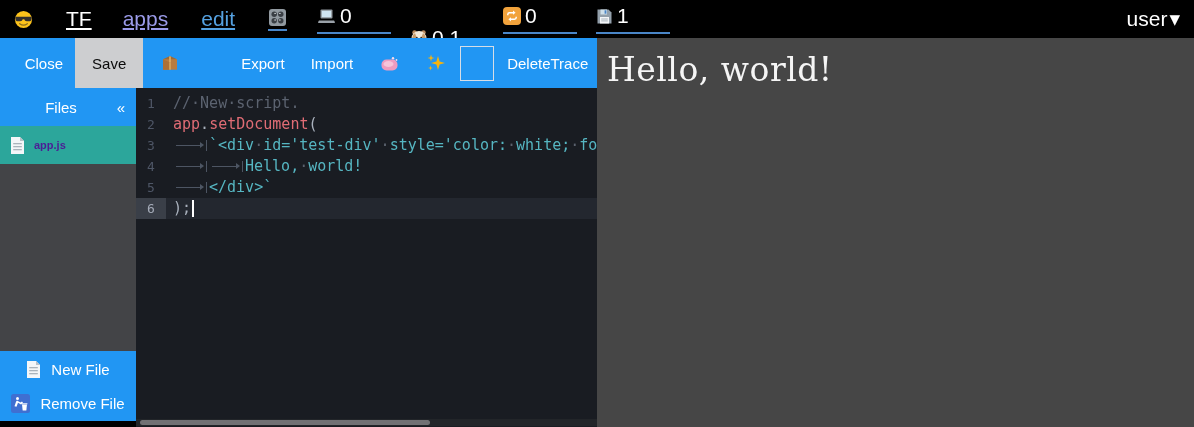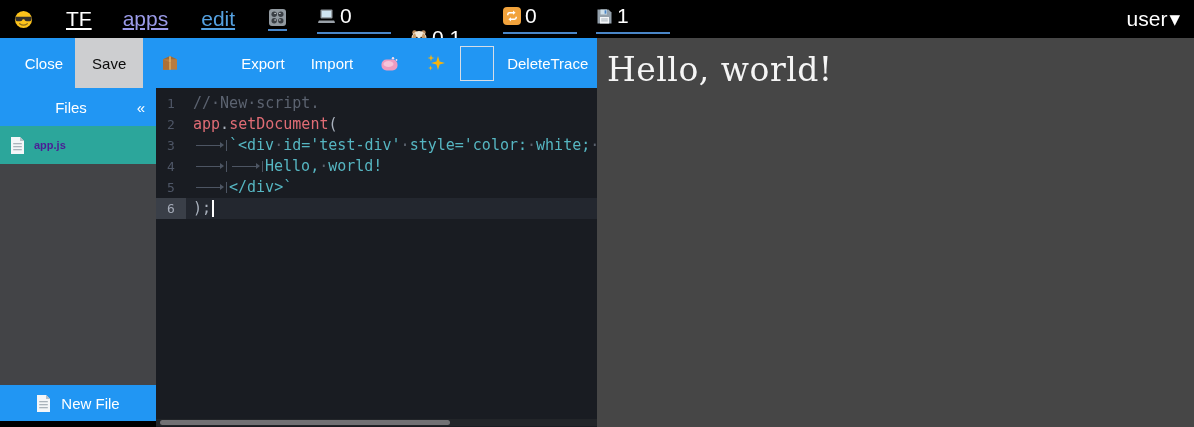--- a/index.html
+++ b/index.html
@@ -38,21 +38,21 @@
   .tb-import { margin-left:26px; }
   .tb-soap { margin-left:27px; display:flex; }
   .tb-spark { margin-left:25px; display:flex; }
   .tb-box { margin-left:14px; width:34px; height:35px; border:1px solid #d6dde6; background:transparent; cursor:pointer; }
   .tb-delete { margin-left:13px; }
   .tb-trace { }
 
   .ws-body { flex:1; display:flex; min-height:0; }
 
   
-  .sidebar { width:156px; flex:none; display:flex; flex-direction:column; background:#000; }
+  .sidebar { width:136px; flex:none; display:flex; flex-direction:column; background:#000; }
   .sb-header { height:38px; flex:none; background:var(--accent,#2196f3); color:#fff;
                display:flex; align-items:center; font-size:15px; }
   .sb-title { flex:1; text-align:center; padding-left:16px; }
   .sb-collapse { width:30px; text-align:center; cursor:pointer; font-size:15px; }
   .file-item { height:38px; flex:none; background:var(--file-active,#2ca69b); color:#4c1d95;
                display:flex; align-items:center; gap:9px; padding-left:10px;
                font-weight:bold; font-size:11px; cursor:pointer; }
   .sb-files { flex:1; background:#434447; }
   .sb-footer { flex:none; background:var(--accent,#2196f3); padding:1px 0; }
   .sb-action { height:34px; display:flex; align-items:center; justify-content:center;
@@ -247,20 +247,32 @@
               <svg width="15" height="19" viewBox="0 0 15 19">
                 <path d="M1 1 h9 l4 4 v13 h-13z" fill="#f4f6f8"></path>
                 <path d="M10 1 l4 4 h-4z" fill="#b9c0c7"></path>
                 <rect x="3.2" y="7" width="8.6" height="1.3" fill="#aab3bb"></rect>
                 <rect x="3.2" y="10" width="8.6" height="1.3" fill="#aab3bb"></rect>
                 <rect x="3.2" y="13" width="8.6" height="1.3" fill="#aab3bb"></rect>
               </svg>
             </span>
             <span>New File</span>
           </div>
+          <div class="sb-action">
+            <span>
+              <svg width="19" height="19" viewBox="0 0 19 19">
+                <rect width="19" height="19" rx="2.5" fill="#3f6fd1"></rect>
+                <circle cx="6.5" cy="4.6" r="1.5" fill="#fff"></circle>
+                <path d="M6 6.6 l3.5 2 1.5 -1 1 1.2 -2 1.6 -3 -1.6 -1.5 4 -2 -.6 1.6 -4.6z" fill="#fff"></path>
+                <path d="M11 10.5 h5 l-.7 6 h-3.6z" fill="#fff"></path>
+                <rect x="10.6" y="9.3" width="5.8" height="1" fill="#fff"></rect>
+              </svg>
+            </span>
+            <span>Remove File</span>
+          </div>
         </div>
         <div class="sb-bottomgap"></div>
       </div>
 
       <div class="editor">
         <div class="lines">
             <div class="line"><span class="gut">1</span><span class="codetxt"><span style="color: rgb(92, 99, 112);">//</span><span style="color: rgb(91, 98, 110);">·</span><span style="color: rgb(92, 99, 112);">New</span><span style="color: rgb(91, 98, 110);">·</span><span style="color: rgb(92, 99, 112);">script.</span></span></div>
             <div class="line"><span class="gut">2</span><span class="codetxt"><span style="color: rgb(224, 108, 117);">app</span><span style="color: rgb(169, 177, 189);">.</span><span style="color: rgb(224, 108, 117);">setDocument</span><span style="color: rgb(169, 177, 189);">(</span></span></div>
             <div class="line"><span class="gut">3</span><span class="codetxt"><span class="tab"></span><span style="color: rgb(86, 182, 194);">`&lt;div</span><span style="color: rgb(91, 98, 110);">·</span><span style="color: rgb(86, 182, 194);">id='test-div'</span><span style="color: rgb(91, 98, 110);">·</span><span style="color: rgb(86, 182, 194);">style='color:</span><span style="color: rgb(91, 98, 110);">·</span><span style="color: rgb(86, 182, 194);">white;</span><span style="color: rgb(91, 98, 110);">·</span><span style="color: rgb(86, 182, 194);">font</span></span></div>
             <div class="line"><span class="gut">4</span><span class="codetxt"><span class="tab"></span><span class="tab"></span><span style="color: rgb(86, 182, 194);">Hello,</span><span style="color: rgb(91, 98, 110);">·</span><span style="color: rgb(86, 182, 194);">world!</span></span></div>

